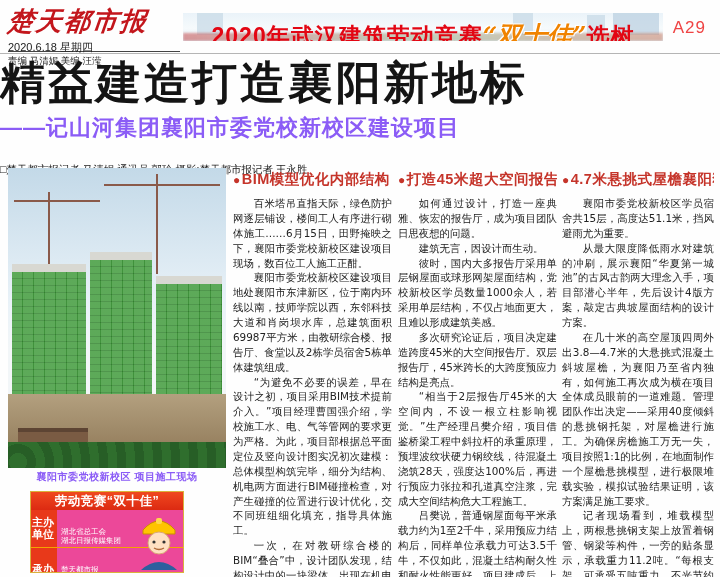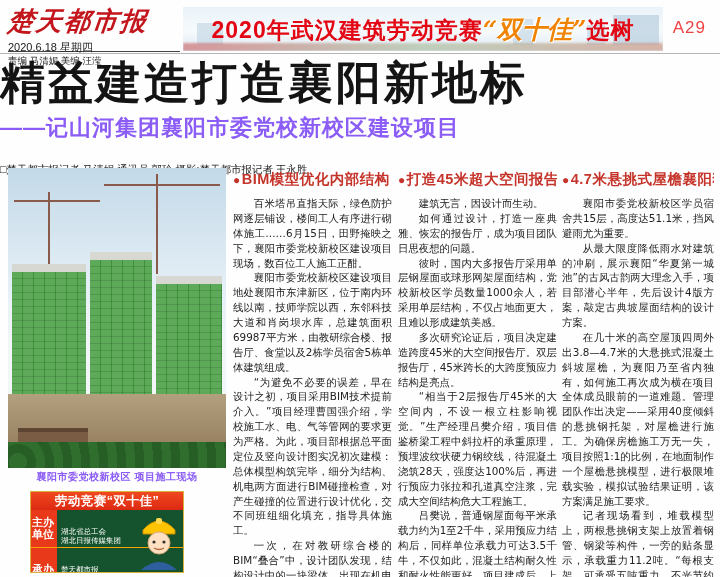--- a/index.html
+++ b/index.html
@@ -13,21 +13,21 @@
   
   .masthead { position:absolute; left:8px; top:4px; width:172px; height:48px; border-bottom:1.5px solid #444; }
   .paper-name {
     font-size:26px; font-weight:900; color:#c3161c; letter-spacing:2px;
     font-style:italic; transform:skewX(-6deg); white-space:nowrap;
     font-family:"DejaVu Serif","Liberation Serif",serif;
   }
   .date-line   { font-size:11px; color:#222; margin-top:1px; }
   .editors-line{ font-size:9.5px; color:#222; }
   .banner {
-    position:absolute; left:183px; top:7px; width:480px; height:44px; overflow:hidden;
+    position:absolute; left:183px; top:13px; width:480px; height:28px; overflow:hidden;
     background:linear-gradient(180deg,#eaf3f9 0%,#f6fafc 55%,#dce9f2 100%);
   }
   .banner .sky1,.banner .sky2,.banner .sky3,.banner .sky4 {
     position:absolute; bottom:6px; background:#c6d9e6; opacity:.7;
   }
   .banner .sky1{ left:14px; width:26px; height:22px; }
   .banner .sky2{ left:330px; width:20px; height:26px; }
   .banner .sky3{ left:430px; width:46px; height:30px; background:#b9cfdf; }
   .banner .sky4{ left:404px; width:18px; height:20px; }
   .banner .flowers {
@@ -69,21 +69,21 @@
     background:repeating-radial-gradient(circle at 10px 20px,#2f6e2d 0 9px,#275e26 9px 18px); }
   .shed { position:absolute; left:10px; bottom:18px; width:70px; height:22px; background:#7a5b43;
     border-top:4px solid #5d4433; }
   .photo-caption {
     position:absolute; left:8px; top:470px; width:218px; text-align:center;
     font-size:10px; font-weight:700; color:#8b5cf6; letter-spacing:.5px;
   }
 
   
   .comp-box { position:absolute; left:30px; top:491px; width:154px; height:82px;
-    border:1px solid #d9b23c; background:#14532d; overflow:hidden; }
+    border:1px solid #d9b23c; background:#ec4899; overflow:hidden; }
   .comp-header { height:18px; background:linear-gradient(180deg,#f0481f,#dc2a12);
     color:#fff; font-weight:900; font-size:12.5px; text-align:center; line-height:18px; letter-spacing:.5px; }
   .comp-body { position:relative; display:flex; flex-direction:column; height:64px; }
   .comp-row { display:flex; flex:0 0 auto; border-bottom:1.5px solid #f5a300; }
   .comp-row:last-child { border-bottom:none; }
   .comp-label { width:26px; background:#e8391a; color:#fff; font-size:11px; font-weight:700;
     display:flex; align-items:center; justify-content:center; text-align:left; line-height:1.15; padding:1px; }
   .comp-items { flex:1; padding:17px 2px 1px 4px; }
   .comp-item { font-size:7.5px; color:#fff; line-height:1.25; white-space:nowrap; }
   .worker { position:absolute; right:2px; top:6px; width:44px; height:54px; z-index:3; }
@@ -182,22 +182,22 @@
   <div class="col col1">
     <div class="sec-header"><span class="bullet">●</span><span>BIM模型优化内部结构</span></div>
     <p>百米塔吊直指天际，绿色防护网逐层铺设，楼间工人有序进行砌体施工……6月15日，田野掩映之下，襄阳市委党校新校区建设项目现场，数百位工人施工正酣。</p>
     <p>襄阳市委党校新校区建设项目地处襄阳市东津新区，位于南内环线以南，技师学院以西，东邻科技大道和肖岗坝水库，总建筑面积69987平方米，由教研综合楼、报告厅、食堂以及2栋学员宿舍5栋单体建筑组成。</p>
     <p>“为避免不必要的误差，早在设计之初，项目采用BIM技术提前介入。”项目经理曹国强介绍，学校施工水、电、气等管网的要求更为严格。为此，项目部根据总平面定位及竖向设计图实况初次建模：总体模型构筑完毕，细分为结构、机电两方面进行BIM碰撞检查，对产生碰撞的位置进行设计优化，交不同班组细化填充，指导具体施工。</p>
     <p>一次，在对教研综合楼的BIM“叠合”中，设计团队发现，结构设计中的一块梁体，出现在机电设计的窗栏处。发现问题后，项目部重新布排，降低梁体高度，赶在施工前解决了这一难题，如此一来，规避了后期的返工，大大节省了工期与成本。</p>
   </div>
 
   <div class="col col2">
     <div class="sec-header"><span class="bullet">●</span><span>打造45米超大空间报告厅</span></div>
+    <p>如何通过设计，打造一座典雅、恢宏的报告厅，成为项目团队日思夜想的问题。</p>
     <p>建筑无言，因设计而生动。</p>
-    <p>如何通过设计，打造一座典雅、恢宏的报告厅，成为项目团队日思夜想的问题。</p>
     <p>彼时，国内大多报告厅采用单层钢屋面或球形网架屋面结构，党校新校区学员数量1000余人，若采用单层结构，不仅占地面更大，且难以形成建筑美感。</p>
     <p>多次研究论证后，项目决定建造跨度45米的大空间报告厅。双层报告厅，45米跨长的大跨度预应力结构是亮点。</p>
     <p>“相当于2层报告厅45米的大空间内，不设一根立柱影响视觉。”生产经理吕樊介绍，项目借鉴桥梁工程中斜拉杆的承重原理，预埋波纹状硬力钢绞线，待混凝土浇筑28天，强度达100%后，再进行预应力张拉和孔道真空注浆，完成大空间结构危大工程施工。</p>
     <p>吕樊说，普通钢屋面每平米承载力约为1至2千牛，采用预应力结构后，同样单位承载力可达3.5千牛，不仅如此，混凝土结构耐久性和耐火性能更好。项目建成后，上下两层将分别容纳400、800人同时使用，成为集美观、实用性于一体的匠心建筑。</p>
   </div>
 
   <div class="col col3">
     <div class="sec-header"><span class="bullet">●</span><span>4.7米悬挑式屋檐襄阳独有</span></div>
     <p>襄阳市委党校新校区学员宿舍共15层，高度达51.1米，挡风避雨尤为重要。</p>
     <p>从最大限度降低雨水对建筑的冲刷，展示襄阳“华夏第一城池”的古风古韵两大理念入手，项目部潜心半年，先后设计4版方案，敲定古典坡屋面结构的设计方案。</p>

